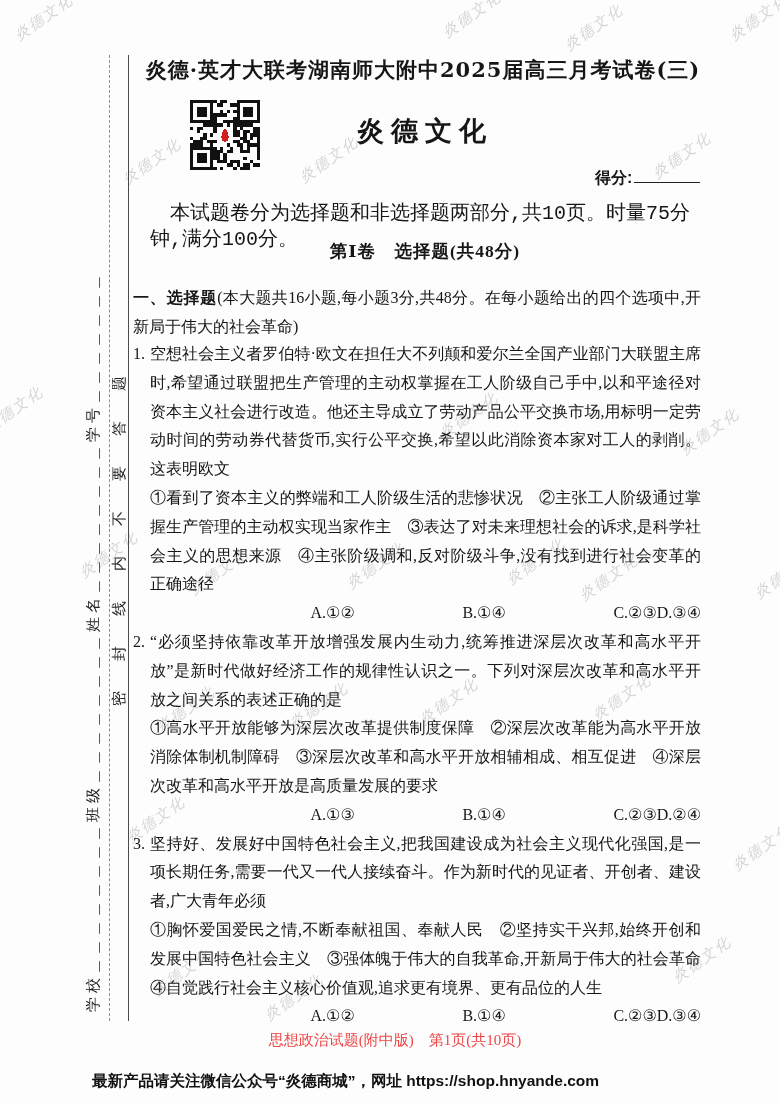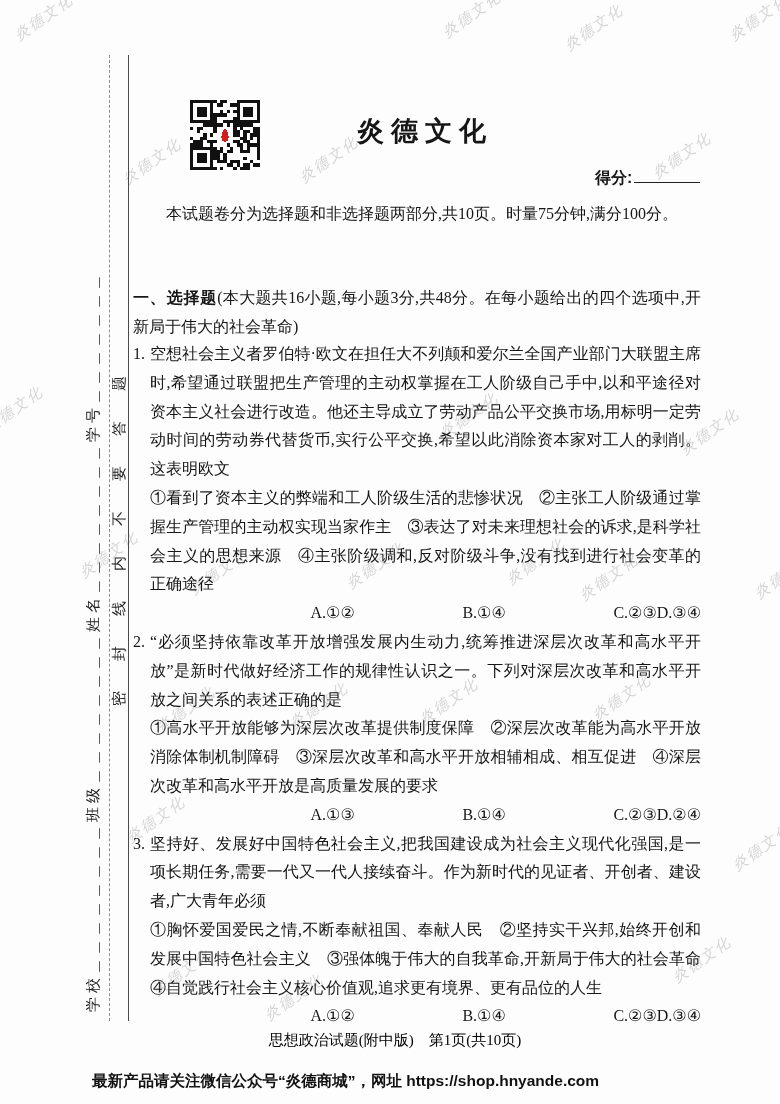--- a/index.html
+++ b/index.html
@@ -42,21 +42,21 @@
     font-family:"Liberation Sans","DejaVu Sans",sans-serif;
   }
   .score {
     position:absolute; top:167px; left:595px; font-size:16px; font-weight:bold;
     font-family:"Liberation Sans","DejaVu Sans",sans-serif;
   }
   .score .blank { display:inline-block; width:66px; height:15px; border-bottom:1.5px solid #222; margin-left:2px; }
   
   .intro {
     position:absolute; top:201px; left:150px; width:566px; margin:0;
-    font-size:16px; line-height:26px; text-indent:1em;
+    font-size:20px; line-height:26px; text-indent:1em;font-family:Liberation Mono, monospace;
   }
   .part-heading {
     position:absolute; top:239px; left:133px; width:584px; margin:0;
     text-align:center; font-size:17.5px; font-weight:bold; letter-spacing:1px;
   }
   .instruction {
     position:absolute; top:284px; left:133px; width:568px; margin:0;
     font-size:16px; line-height:28.8px; text-align:justify;
   }
   .instruction b { letter-spacing:.5px; }
@@ -66,21 +66,21 @@
   }
   .question { position:relative; padding-left:17px; }
   .qnum { position:absolute; left:0; top:0; }
   .question p { margin:0; text-align:justify; }
   .question p.options { text-align:right; }
   .options span { display:inline-block; }
   .options span:nth-child(-n+3) { width:151px; }
   
   .page-footer {
     position:absolute; top:1031px; left:95px; width:600px;
-    text-align:center; font-size:15px; color:#000000;
+    text-align:center; font-size:15px; color:#ef4444;
   }
   .promo {
     position:absolute; top:1071px; left:0; width:691px; text-align:center;
     font-size:15.5px; font-weight:bold;
     font-family:"Liberation Sans","DejaVu Sans",sans-serif; color:#111;
   }
 </style>
 </head>
 <body>
 
@@ -113,20 +113,21 @@
       <span class="wm" style="left: 260px; top: 988px;">炎德文化</span>
       <span class="wm" style="left: 668px; top: 950px;">炎德文化</span>
     </div>
 
   <div class="rail-dashed"></div>
   <div class="rail-solid"></div>
 
   <div class="side-fields">学校＿＿＿＿＿＿＿＿班级＿＿＿＿＿＿＿＿姓名＿＿＿＿＿＿＿＿学号＿＿＿＿＿＿＿</div>
   <div class="side-seal">密封线内不要答题</div>
 
+  <h1 class="exam-title">炎德·英才大联考湖南师大附中2025届高三月考试卷(三)</h1>
 
   <div class="qr">
     <svg id="qr-svg" viewBox="0 0 21 21" shape-rendering="crispEdges">
         <rect x="7" y="0" width="1" height="1" fill="#111"></rect>
         <rect x="9" y="0" width="1" height="1" fill="#111"></rect>
         <rect x="10" y="0" width="1" height="1" fill="#111"></rect>
         <rect x="8" y="1" width="1" height="1" fill="#111"></rect>
         <rect x="9" y="1" width="1" height="1" fill="#111"></rect>
         <rect x="12" y="1" width="1" height="1" fill="#111"></rect>
         <rect x="13" y="1" width="1" height="1" fill="#111"></rect>
@@ -269,20 +270,21 @@
   </div>
 
   <h2 class="subject">炎德文化</h2>
 
   <div class="score">
     <span>得分:</span><span class="blank"></span>
   </div>
 
   <p class="intro">本试题卷分为选择题和非选择题两部分,共10页。时量75分钟,满分100分。</p>
 
+  <h3 class="part-heading">第Ⅰ卷　选择题(共48分)</h3>
 
   <p class="instruction"><b>一、选择题</b><span>(本大题共16小题,每小题3分,共48分。在每小题给出的四个选项中,开新局于伟大的社会革命)</span></p>
 
   <div class="questions" id="questions">
       <div class="question">
         <span class="qnum">1.</span>
         <p class="stem">空想社会主义者罗伯特·欧文在担任大不列颠和爱尔兰全国产业部门大联盟主席时,希望通过联盟把生产管理的主动权掌握在工人阶级自己手中,以和平途径对资本主义社会进行改造。他还主导成立了劳动产品公平交换市场,用标明一定劳动时间的劳动券代替货币,实行公平交换,希望以此消除资本家对工人的剥削。这表明欧文</p>
         <p class="items">①看到了资本主义的弊端和工人阶级生活的悲惨状况　②主张工人阶级通过掌握生产管理的主动权实现当家作主　③表达了对未来理想社会的诉求,是科学社会主义的思想来源　④主张阶级调和,反对阶级斗争,没有找到进行社会变革的正确途径</p>
         <p class="options"><span class="opt">A.①②</span><span class="opt">B.①④</span><span class="opt">C.②③</span><span class="opt">D.③④</span></p>
       </div>

